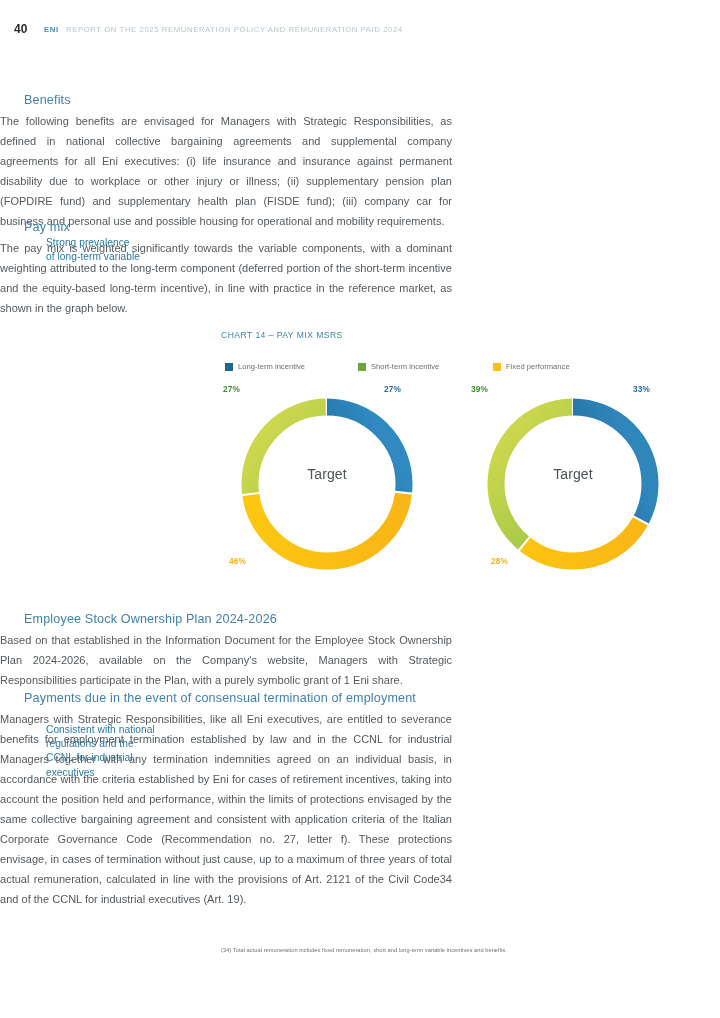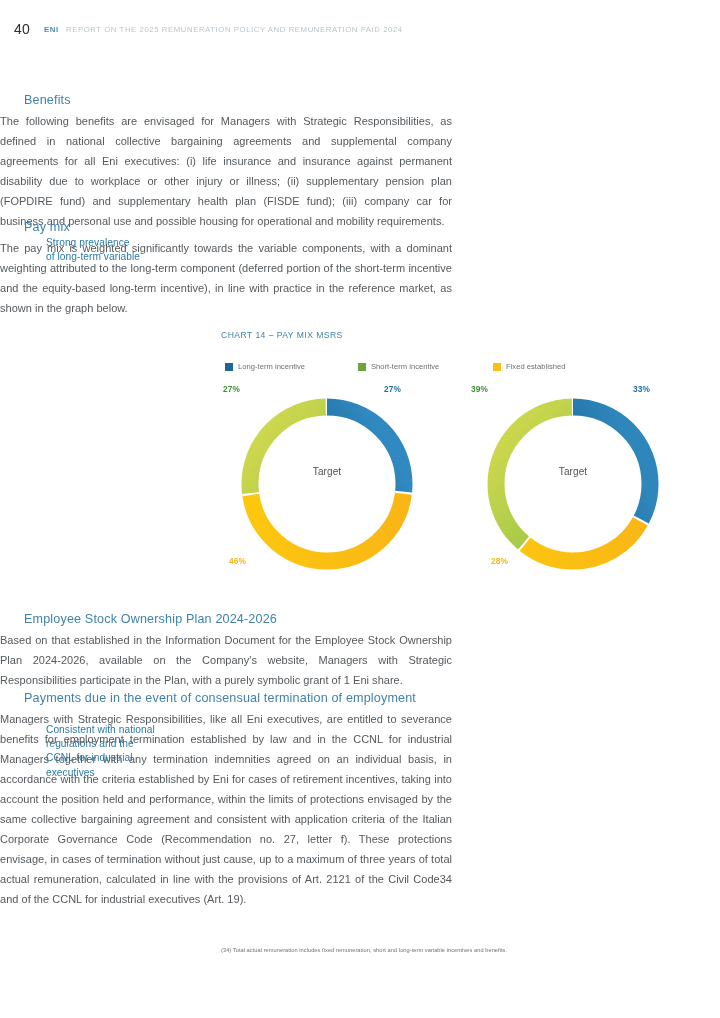--- a/index.html
+++ b/index.html
@@ -23,22 +23,22 @@
     top: 19px;
     left: 0;
     width: 720px;
     height: 20px;
     display: flex;
     align-items: center;
   }
   .page-number {
     position: absolute;
     left: 14px;
-    font-size: 14px;
-    font-weight: normal;
+    font-size: 12px;
+    font-weight: bold;
     color: #2b2b2b;
     letter-spacing: 0.2px;
   }
   .header-eni {
     position: absolute;
     left: 44px;
     font-size: 7.8px;
     font-weight: bold;
     color: #4a90b8;
     letter-spacing: 0.55px;
@@ -145,21 +145,21 @@
   #donut-maximum { left: 246px; }
 
   .donut-svg { position: absolute; top: 14px; left: 14px; }
 
   .donut-center-label {
     position: absolute;
     top: 88px;
     left: 0;
     width: 212px;
     text-align: center;
-    font-size: 10px;
+    font-size: 14px;
     color: #4e5356;
     letter-spacing: 0.1px;
   }
 
   .pct {
     position: absolute;
     font-size: 8.3px;
     font-weight: bold;
     letter-spacing: 0.1px;
   }
@@ -217,21 +217,21 @@
     <div class="legend-item">
       <span class="legend-sw" style="background:#1f6694"></span>
       <span>Long-term incentive</span>
     </div>
     <div class="legend-item">
       <span class="legend-sw" style="background:#6ba43a"></span>
       <span>Short-term incentive</span>
     </div>
     <div class="legend-item">
       <span class="legend-sw" style="background:#fbc018"></span>
-      <span>Fixed established</span>
+      <span>Fixed performance</span>
     </div>
   </div>
 
   <div class="donuts">
 
     <div class="donut-block" id="donut-target">
       <svg class="donut-svg" width="184" height="184" viewBox="0 0 184 184">
         <defs>
           <linearGradient id="gBlueT" x1="0" y1="0" x2="0.55" y2="1">
             <stop offset="0%" stop-color="#12527c"></stop>

